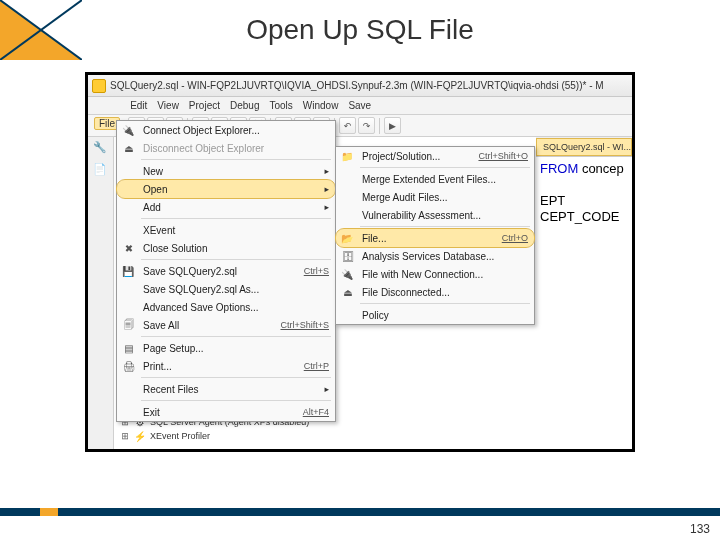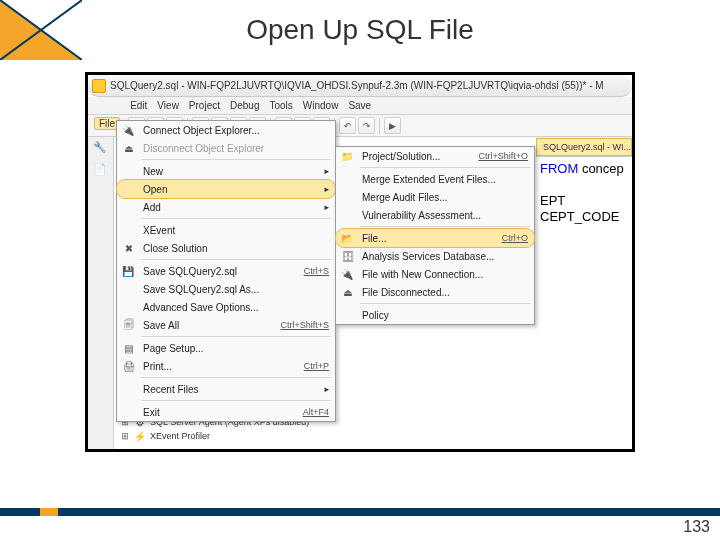--- a/index.html
+++ b/index.html
@@ -8,21 +8,21 @@
   
   .logo { position: absolute; top: 0; left: 0; width: 82px; height: 60px; }
   .logo svg { width: 100%; height: 100%; display: block; }
 
   
   .slide-title { position: absolute; top: 14px; left: 0; right: 0; text-align: center; font-size: 28px; color: #333; font-weight: 400; }
 
   
   .screenshot { position: absolute; top: 72px; left: 85px; width: 550px; height: 380px; border: 3px solid #000; background: #fff; overflow: hidden; }
 
-  .title-bar { height: 22px; background: linear-gradient(#f7f7f7,#e8e8e8); border-bottom: 1px solid #c9c9c9; display: flex; align-items: center; gap: 4px; padding: 0 4px; font-size: 10px; color: #333; border-radius: 11px; }
+  .title-bar { height: 22px; background: linear-gradient(#f7f7f7,#e8e8e8); border-bottom: 1px solid #c9c9c9; display: flex; align-items: center; gap: 4px; padding: 0 4px; font-size: 10px; color: #333; }
   .title-bar .ico { width: 14px; height: 14px; background: #ffcc33; border: 1px solid #d29b00; border-radius: 2px; display:inline-block; }
 
   .menu-bar { height: 18px; background:#f3f3f3; border-bottom:1px solid #d0d0d0; display:flex; gap:10px; padding:0 6px; font-size:10px; color:#333; align-items:center; }
   .menu-bar span { cursor:default; }
   .menu-bar .active { background:#ffe9a8; border:1px solid #e0b84d; padding:0 4px; border-radius:2px;margin-top:36px; }
 
   .tool-strip { height: 22px; background:#f6f6f6; border-bottom:1px solid #d0d0d0; display:flex; align-items:center; gap:2px; padding:0 30px 0 40px; }
   .tool-strip .tb { width:17px; height:17px; border:1px solid #cfcfcf; background:linear-gradient(#fff,#eee); border-radius:2px; display:flex; align-items:center; justify-content:center; font-size:9px; color:#555;}
   .tool-strip .sep { width:1px; height:16px; background:#ccc; margin:0 2px; }
 
@@ -58,21 +58,21 @@
   .oe { position:absolute; left:32px; top:278px; width:200px; font-size:9px; color:#333; }
   .oe .ln { display:flex; align-items:center; gap:4px; height:14px; }
   .oe .ln .tw { width:10px; text-align:center; color:#666; }
   .oe .ln .ni { width:12px; text-align:center; font-size:10px; }
 
   
   .accent { position:absolute; left:0; right:0; bottom:24px; height:8px; display:flex; }
   .accent .a { background:#00395d; flex:0 0 40px; }
   .accent .b { background:#f3a62a; flex:0 0 18px; }
   .accent .c { background:#00395d; flex:1; }
-  .pagenum { position:absolute; right:10px; bottom:4px; font-size:16px; color:#333; }
+  .pagenum { position:absolute; right:10px; bottom:4px; font-size:12px; color:#333; }
 </style>
 </head>
 <body>
 
 <div class="logo">
   <svg viewBox="0 0 82 60">
     <polygon points="0,0 82,60 0,60" fill="#f3a62a"></polygon>
     <polygon points="0,0 82,0 82,60" fill="#fff"></polygon>
     <line x1="0" y1="0" x2="82" y2="60" stroke="#00395d" stroke-width="2"></line>
     <line x1="82" y1="0" x2="0" y2="60" stroke="#00395d" stroke-width="2"></line>

